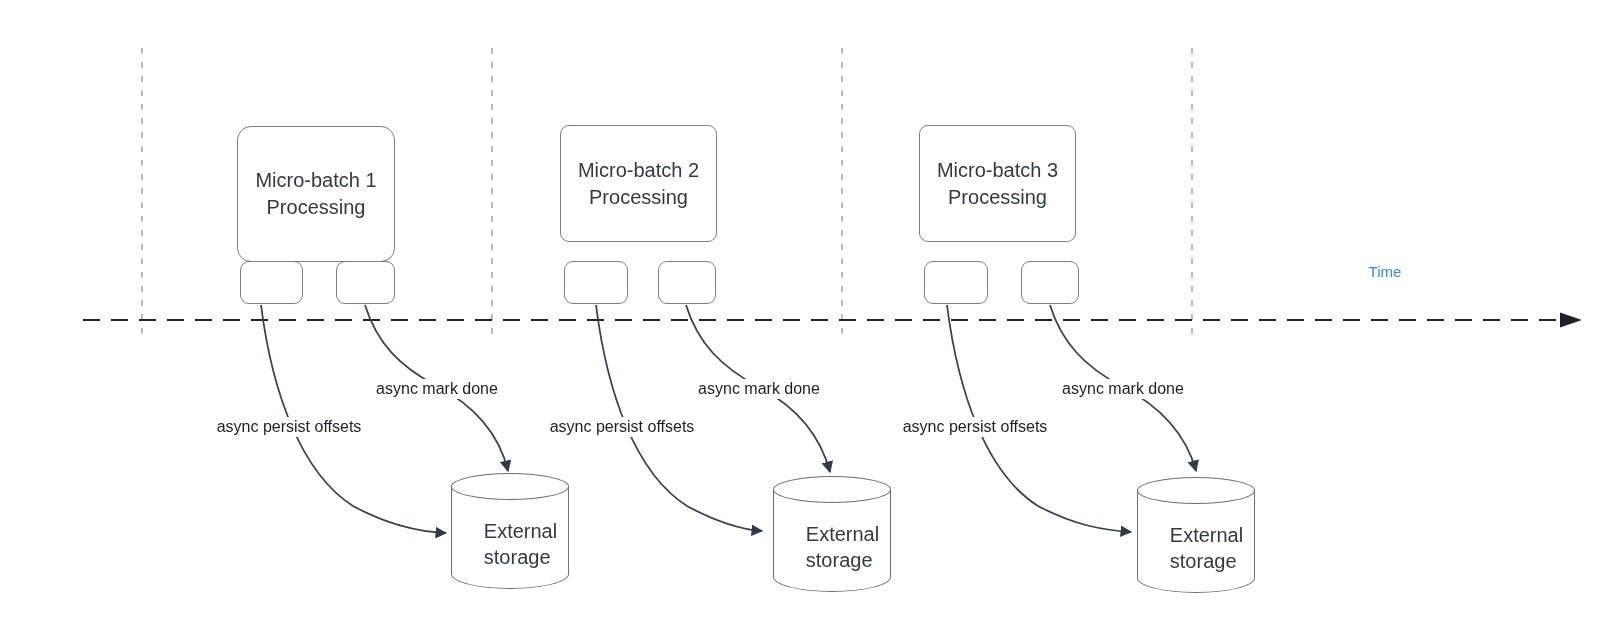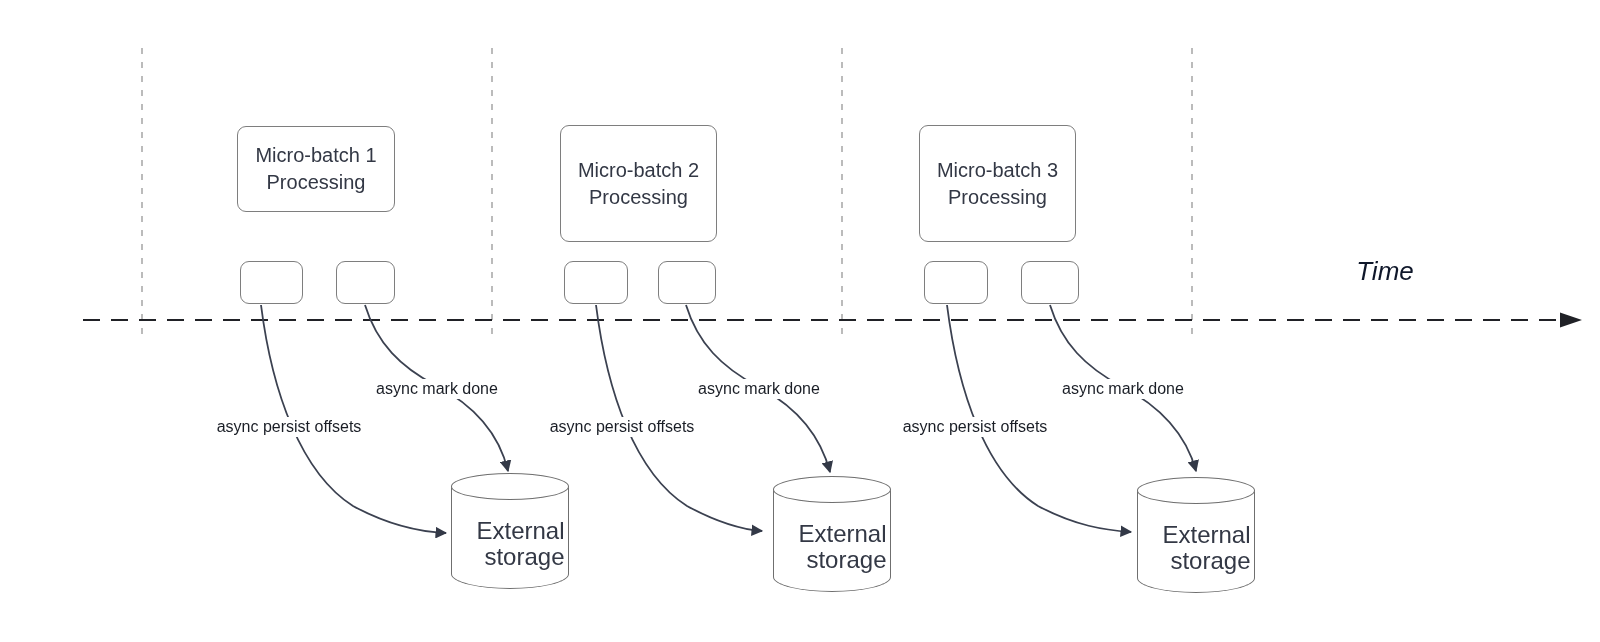--- a/index.html
+++ b/index.html
@@ -35,44 +35,43 @@
     position:absolute;
     transform:translate(-50%,-50%);
     font-size:16px;font-weight:normal;color:#1a1e26;
     background:#ffffff;
     padding:1px 4px;
     white-space:nowrap;
   }
   .time-label{
     position:absolute;
     transform:translate(-50%,-50%);
-    font-size:26px;color:#0f172a;
+    font-size:15px;color:#3b82f6;
     white-space:nowrap;
-    font-style:italic;
   }
   .cylinder{position:absolute;width:118px;height:116px;}
   .cyl-body{
     position:absolute;left:0;right:0;top:13px;bottom:0;
     box-sizing:border-box;
     border:1.6px solid #6f6f6f;border-top:none;
     border-radius:0 0 59px 59px / 0 0 15px 15px;
     background:#ffffff;
   }
   .cyl-top{
     position:absolute;left:0;right:0;top:0;height:27px;
     box-sizing:border-box;
     border:1.6px solid #6f6f6f;
     border-radius:50%;
     background:#ffffff;
   }
   .cyl-text{
     position:absolute;left:0;right:0;top:28px;bottom:2px;
     display:flex;align-items:center;justify-content:center;
-    text-align:right;
-    font-size:24px;line-height:26px;color:#333845;
+    text-align:left;
+    font-size:20px;line-height:26px;color:#333845;
     white-space:pre-line;
     padding-left:21px;
   }
 </style>
 </head>
 <body>
 
 <div class="canvas">
 
   <svg class="overlay" viewBox="0 0 1600 642">
@@ -95,21 +94,21 @@
 
     <path d="M596,305 C607,392 635,473 687,506 C724,526 748,530 762,531" fill="none" stroke="#3b4150" stroke-width="1.8" marker-end="url(#ah)"></path>
     <path d="M686,305 C698,344 722,367 757,386 C796,406 820,434 830,472" fill="none" stroke="#3b4150" stroke-width="1.8" marker-end="url(#ah)"></path>
 
     <path d="M947,305 C958,392 986,473 1038,506 C1076,526 1104,530 1131,532" fill="none" stroke="#3b4150" stroke-width="1.8" marker-end="url(#ah)"></path>
     <path d="M1050,305 C1062,344 1086,367 1121,386 C1160,406 1186,434 1196,471" fill="none" stroke="#3b4150" stroke-width="1.8" marker-end="url(#ah)"></path>
   </svg>
 
   <div class="time-label" style="left:1385px;top:271px;">Time</div>
 
-  <div class="main-box" style="left:237px;top:126px;width:158px;height:86px;">Micro-batch 1
+  <div class="main-box" style="left:237px;top:126px;width:158px;height:136px;border-radius:14px;">Micro-batch 1
 Processing</div>
   <div class="small-box" style="left:240px;top:261px;width:63px;"></div>
   <div class="small-box" style="left:336px;top:261px;width:59px;"></div>
   <div class="flow-label" style="left:289px;top:427px;">async persist offsets</div>
   <div class="flow-label" style="left:437px;top:389px;">async mark done</div>
   <div class="cylinder" style="left:451px;top:473px;">
     <div class="cyl-body"></div>
     <div class="cyl-top"></div>
     <div class="cyl-text">External
 storage</div>

